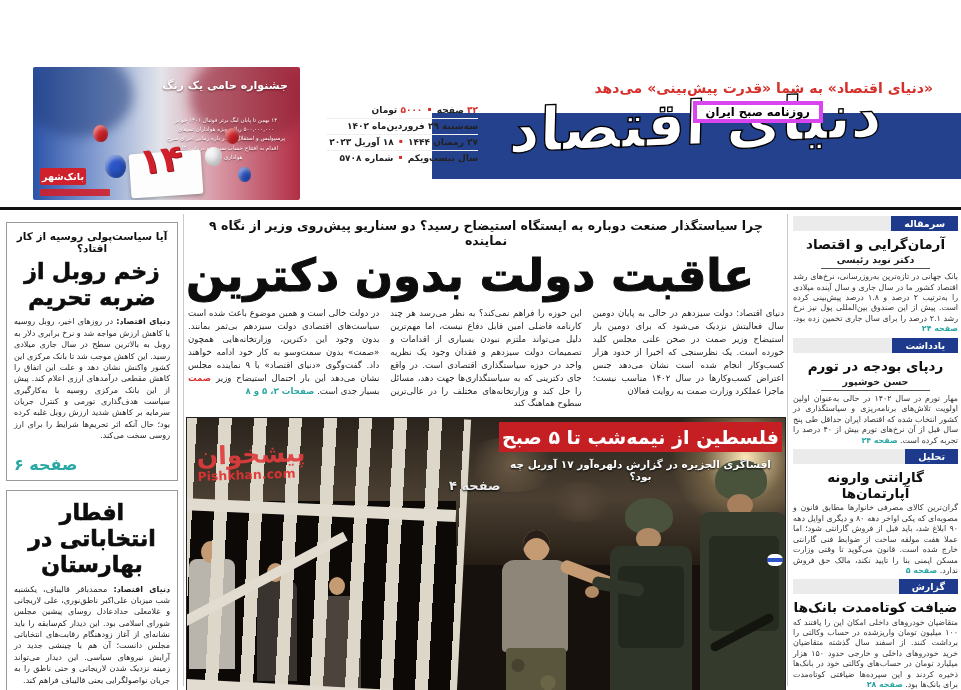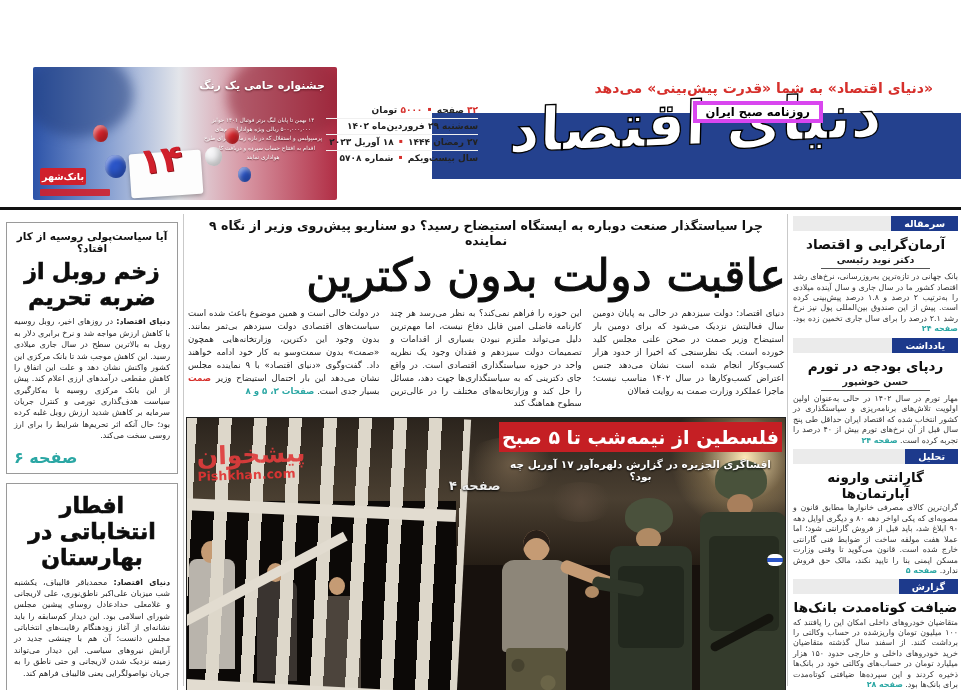--- a/index.html
+++ b/index.html
@@ -13,21 +13,21 @@
           font-weight:bold; color:#fff; -webkit-text-stroke:1.3px #000; text-shadow:0 0 1px #000;
           transform:rotate(-2.5deg) skewX(-4deg); letter-spacing:-2px; z-index:2; }
   .paper-label { position:absolute; right:138px; top:101px; background:#fff; border:4px solid #d946ef; padding:0 9px;
           font-size:11.5px; font-weight:bold; z-index:3; }
   .dateline { position:absolute; right:483px; top:103px; width:152px; font-size:9px; font-weight:bold; color:#222; text-align:right; }
   .dateline .dl-row { padding:2px 0 3px; border-bottom:1px solid #f0f0f0; }
   .dateline .rd { color:#d6302c; }
   .rsq { color:#d6302c; font-size:6px; vertical-align:2px; padding:0 2px; }
 
   
-  .ad { position:absolute; left:33px; top:67px; width:304px; height:133px; border-radius:2px; overflow:hidden;
+  .ad { position:absolute; left:33px; top:67px; width:267px; height:133px; border-radius:2px; overflow:hidden;
         background:linear-gradient(90deg,#2c53a8 0%,#7d98cf 22%,#e3e5ea 48%,#d795a2 70%,#b12e45 100%); cursor:pointer; }
   .ad-blob { position:absolute; border-radius:50%; filter:blur(6px); opacity:.55; }
   .ad-title { position:absolute; right:10px; top:11px; width:130px; text-align:center; color:#fff; font-weight:bold;
         font-size:11px; line-height:1.5; text-shadow:0 1px 2px rgba(60,0,10,.6); }
   .ad-body { position:absolute; right:14px; top:49px; width:120px; font-size:5.6px; color:#fff; text-align:center;
         line-height:1.65; text-shadow:0 1px 1px rgba(60,0,10,.6); }
   .ad-gift { position:absolute; left:97px; bottom:4px; width:72px; height:44px; background:#fdfdfd; transform:rotate(-4deg);
         border-radius:3px; box-shadow:0 2px 4px rgba(0,0,0,.3); }
   .ad-num { position:absolute; left:106px; bottom:20px; font-size:36px; font-weight:bold; color:#d0202c;
         transform:rotate(-7deg); text-shadow:1px 1px 0 #8d1118; z-index:2; }
@@ -38,21 +38,21 @@
   .ad-strip { position:absolute; left:7px; bottom:4px; width:70px; height:7px; background:#d0202c; opacity:.9; border-radius:1px; }
 
   
   .rule-top { position:absolute; left:0; right:0; top:207px; height:2.5px; background:#111; }
   .vline { position:absolute; top:214px; bottom:4px; width:1px; background:#c9c9c9; }
   .vl-1 { left:183px; } .vl-2 { left:787px; }
 
   
   .center { position:absolute; left:186px; top:213px; width:600px; }
   .kicker { text-align:center; font-size:12.5px; font-weight:bold; color:#111; padding:5px 0 2px; }
-  .headline { text-align:right; font-size:45px; font-weight:normal; color:#0d0d0d; line-height:1.05;
+  .headline { text-align:left; font-size:45px; font-weight:bold; color:#0d0d0d; line-height:1.05;
         -webkit-text-stroke:1px #0d0d0d; letter-spacing:-1px; padding:2px 0 8px; }
   .lead { display:flex; gap:11px; padding:0 2px; }
   .lead p { flex:1; font-size:8.6px; line-height:1.5; text-align:justify; color:#1c1c1c; }
   .lead .red-w { color:#d6302c; font-weight:bold; }
   .pagelink { color:#2ba7a4; font-weight:bold; cursor:pointer; }
 
   
   .photo { position:relative; margin-top:7px; width:600px; height:320px; background:#17110d; overflow:hidden; border:1px solid #222; }
   .ph-wall { position:absolute; left:0; right:0; top:0; height:46%; background:linear-gradient(180deg,#2b241d 0%,#4a3f31 55%,#251d15 100%); }
   .ph-patch { position:absolute; border-radius:50%; }
@@ -90,21 +90,21 @@
   .sb-body { font-size:7.9px; line-height:1.32; text-align:justify; color:#333; }
 
   
   .leftcol { position:absolute; left:3px; top:213px; width:178px; }
   .lbox { border:1px solid #9a9a9a; margin:9px 3px 0 3px; padding:7px 7px 6px; }
   .l-kicker { text-align:center; font-size:10.5px; font-weight:bold; color:#111; padding-bottom:3px; }
   .l-title { text-align:center; font-size:22px; font-weight:bold; color:#0d0d0d; line-height:1.17; letter-spacing:-0.5px;
         -webkit-text-stroke:0.6px #0d0d0d; padding:2px 0 6px; }
   .l-body { font-size:8px; line-height:1.42; text-align:justify; color:#222; }
   .l-body .lead-in { font-weight:bold; }
-  .l-page { text-align:left; margin-top:7px; }
+  .l-page { text-align:left; margin-top:14px; }
 </style>
 </head>
 <body>
 
 <div class="page">
 
   <div class="ad">
     <div class="ad-blob" style="right:-10px;top:-15px;width:120px;height:90px;background:#8e2436;"></div>
     <div class="ad-blob" style="left:-10px;top:-15px;width:110px;height:85px;background:#24407e;"></div>
     <div class="ad-title">

